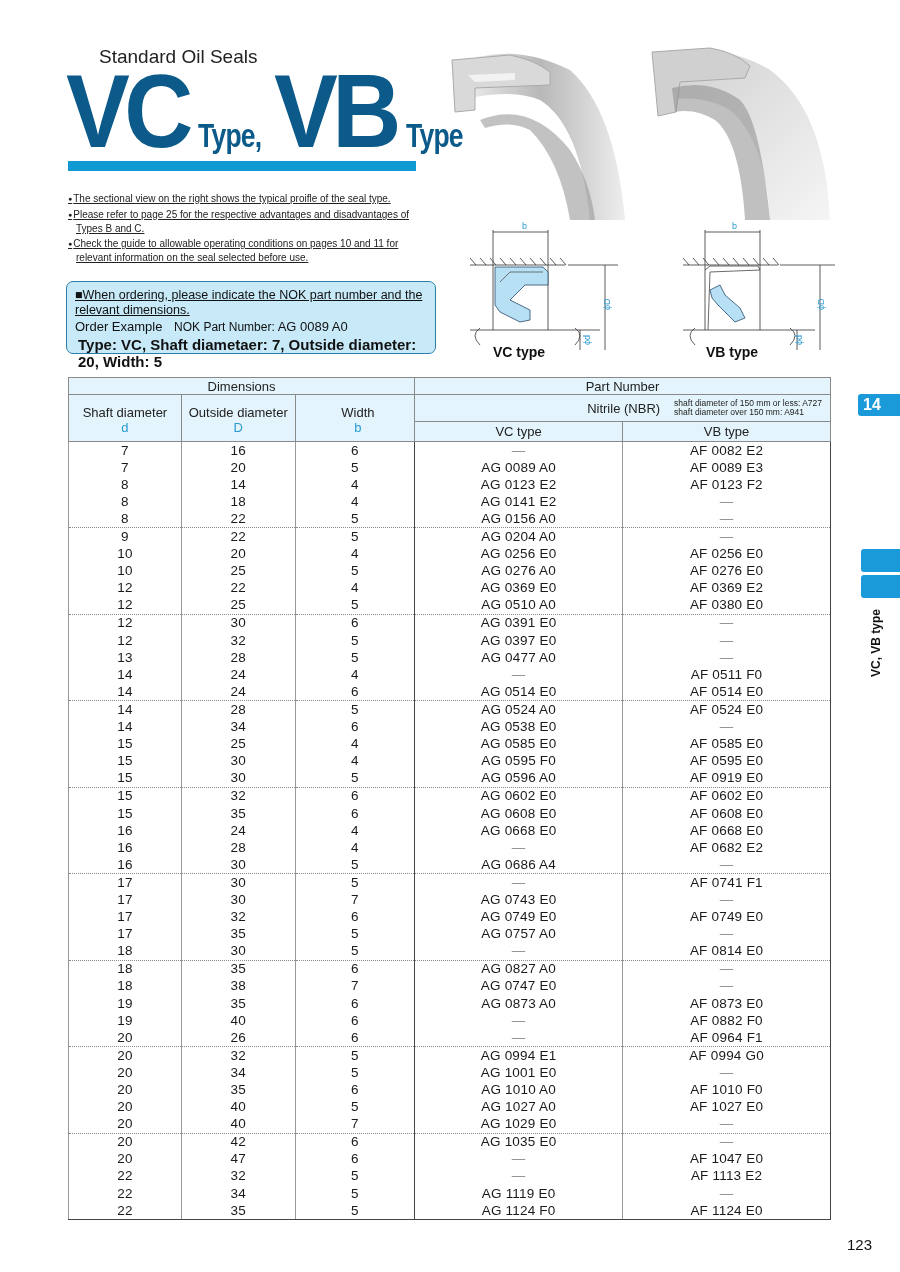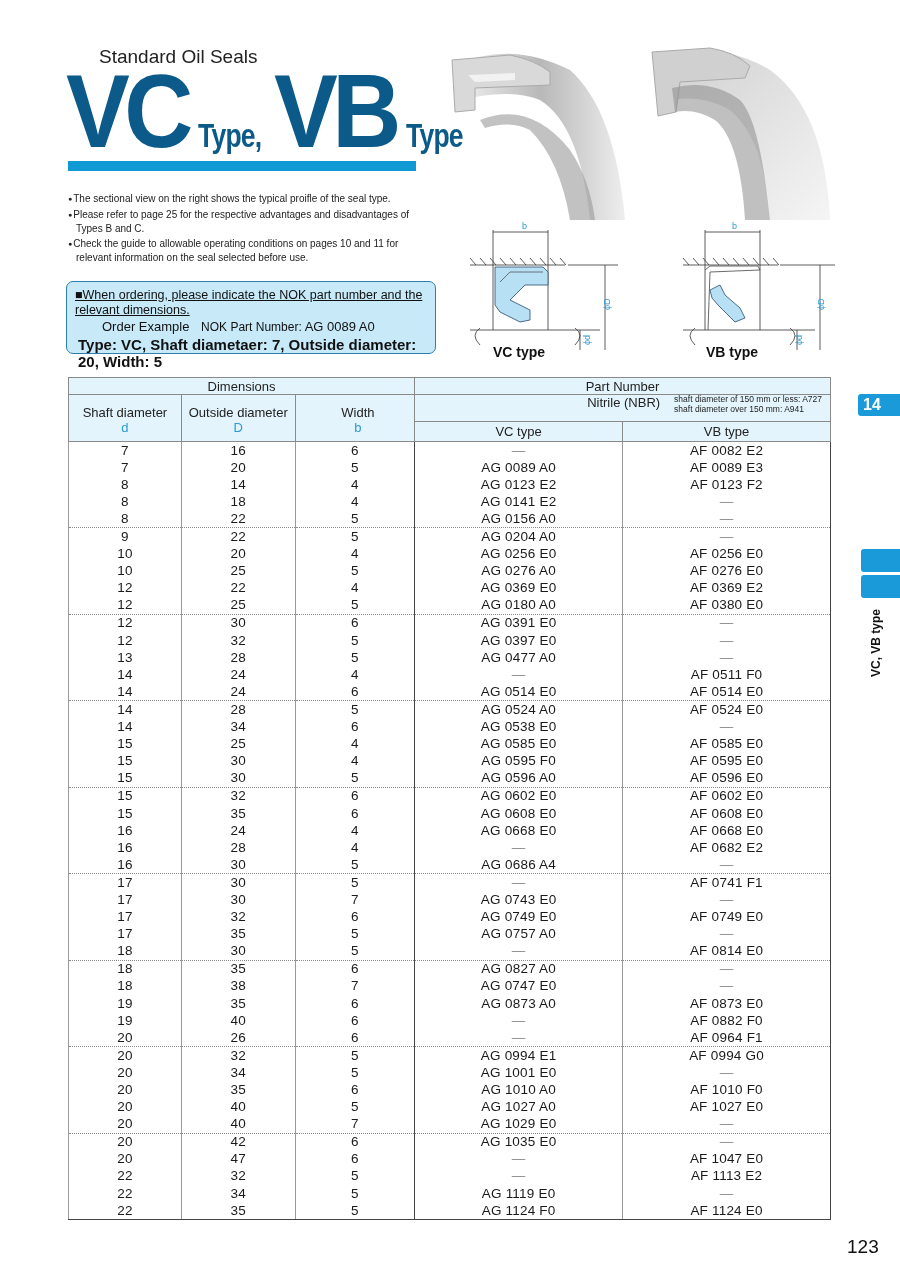--- a/index.html
+++ b/index.html
@@ -4,27 +4,27 @@
 <style>
   html, body { margin: 0; padding: 0; background: #ffffff; }
   body { width: 900px; height: 1272px; position: relative; overflow: hidden; font-family: "Liberation Sans", sans-serif; color: #1a1a1a; }
 
   .subtitle { position: absolute; left: 68px; top: 46px; font-size: 19px; color: #222; margin-left: 31px; }
   .big-title { position: absolute; left: 66px; top: 59px; white-space: nowrap; color: #0b5a8a; font-family: "Liberation Sans", sans-serif; font-weight: bold; line-height: 1; }
   .big-title .big { font-size: 104px; letter-spacing: -6px; display: inline-block; transform: scaleX(0.92); transform-origin: left bottom; }
   .big-title .small { font-size: 34px; letter-spacing: -1px; display: inline-block; transform: scaleX(0.78); transform-origin: left bottom; margin-right: -6px; }
   .title-rule { position: absolute; left: 68px; top: 161px; width: 348px; height: 10px; background: #0f9ad4; }
 
-  .bullets { position: absolute; left: 68px; top: 192px; width: 360px; font-size: 10px; line-height: 13px; color: #222; }
+  .bullets { position: absolute; left: 68px; top: 192px; width: 360px; font-size: 10px; line-height: 13px; color: #222; text-decoration: underline; }
   .bullets .b { padding-left: 8px; text-indent: -8px; margin-bottom: 2px; }
   .bullets .b::before { content: "●"; font-size: 7px; margin-right: 1px; position: relative; top: -1px; }
 
   .order-box { position: absolute; left: 66px; top: 281px; width: 370px; height: 73px; background: #c7e9f8; border: 1.5px solid #2d7fa8; border-radius: 7px; box-sizing: border-box; padding: 6px 8px; font-size: 12.5px; color: #111; }
   .order-box .l1 { line-height: 15px; text-decoration: underline; }
-  .order-box .l2 { margin-top: 1px; font-size: 13px; margin-left: 27px; }
+  .order-box .l2 { margin-top: 1px; font-size: 13px; }
   .order-box .l2 .pn { font-size: 12px; margin-left: 8px; }
   .order-box .l2 .pnv { font-size: 13px; }
   .order-box .l3 { font-size: 15px; font-weight: bold; margin-left: 3px; margin-top: 2px; }
 
   .photos { position: absolute; left: 440px; top: 30px; width: 400px; height: 190px; }
   .diagrams { position: absolute; left: 440px; top: 210px; width: 400px; height: 160px; }
   .diag-label { position: absolute; font-weight: bold; font-size: 14px; color: #111; }
 
   .side-tab { position: absolute; left: 858px; top: 394px; width: 42px; height: 22px; background: #1a9ad8; border-radius: 3px 0 0 3px; color: #fff; font-weight: bold; font-size: 16px; line-height: 22px; padding-left: 5px; box-sizing: border-box; }
   .side-block { position: absolute; left: 861px; width: 39px; height: 23px; background: #1a9ad8; border-radius: 3px 0 0 3px; }
@@ -35,25 +35,25 @@
   table.parts .h-top { height: 17px; }
   table.parts .h-dim { height: 20px; }
   table.parts .sym { color: #2a9bd3; }
   table.parts td { text-align: center; height: 17.1px; padding: 0; line-height: 16px; border-left: 1px solid #9a9a9a; letter-spacing: 0.2px; }
   table.parts tbody tr.grp-end td { border-bottom: 1px dotted #8a8a8a; }
   table.parts tbody tr:last-child td { border-bottom: 1.5px solid #444; }
   table.parts { border: 1.5px solid #444; }
   table.parts td.divider, table.parts th.divider { border-left: 1.5px solid #444; }
   .dash { color: #888; }
   .nbr-cell { position: relative; }
-  .nbr-inner { display: flex; justify-content: flex-end; align-items: flex-start; height: 26px; padding-right: 8px; }
+  .nbr-inner { display: flex; justify-content: flex-end; align-items: center; height: 26px; padding-right: 8px; }
   .nbr-main { font-size: 13px; margin-right: 14px; }
   .nbr-note { font-size: 8.5px; line-height: 9.5px; text-align: left; }
 
-  .page-num { position: absolute; left: 847px; top: 1236px; font-size: 19px; color: #111; }
+  .page-num { position: absolute; left: 847px; top: 1236px; font-size: 15px; color: #111; }
 </style>
 </head>
 <body>
 
 <div class="subtitle">Standard Oil Seals</div>
 <div class="big-title">
   <span class="big">VC</span><span class="small">Type,</span><span class="big">VB</span><span class="small">Type</span>
 </div>
 <div class="title-rule"></div>
 
@@ -238,21 +238,21 @@
         <td>12</td>
         <td>22</td>
         <td>4</td>
         <td class="divider">AG 0369 E0</td>
         <td>AF 0369 E2</td>
       </tr>
       <tr class="grp-end">
         <td>12</td>
         <td>25</td>
         <td>5</td>
-        <td class="divider">AG 0180 A0</td>
+        <td class="divider">AG 0510 A0</td>
         <td>AF 0380 E0</td>
       </tr>
       <tr>
         <td>12</td>
         <td>30</td>
         <td>6</td>
         <td class="divider">AG 0391 E0</td>
         <td class="dash">—</td>
       </tr>
       <tr>
@@ -309,21 +309,21 @@
         <td>30</td>
         <td>4</td>
         <td class="divider">AG 0595 F0</td>
         <td>AF 0595 E0</td>
       </tr>
       <tr class="grp-end">
         <td>15</td>
         <td>30</td>
         <td>5</td>
         <td class="divider">AG 0596 A0</td>
-        <td>AF 0596 E0</td>
+        <td>AF 0919 E0</td>
       </tr>
       <tr>
         <td>15</td>
         <td>32</td>
         <td>6</td>
         <td class="divider">AG 0602 E0</td>
         <td>AF 0602 E0</td>
       </tr>
       <tr>
         <td>15</td>

